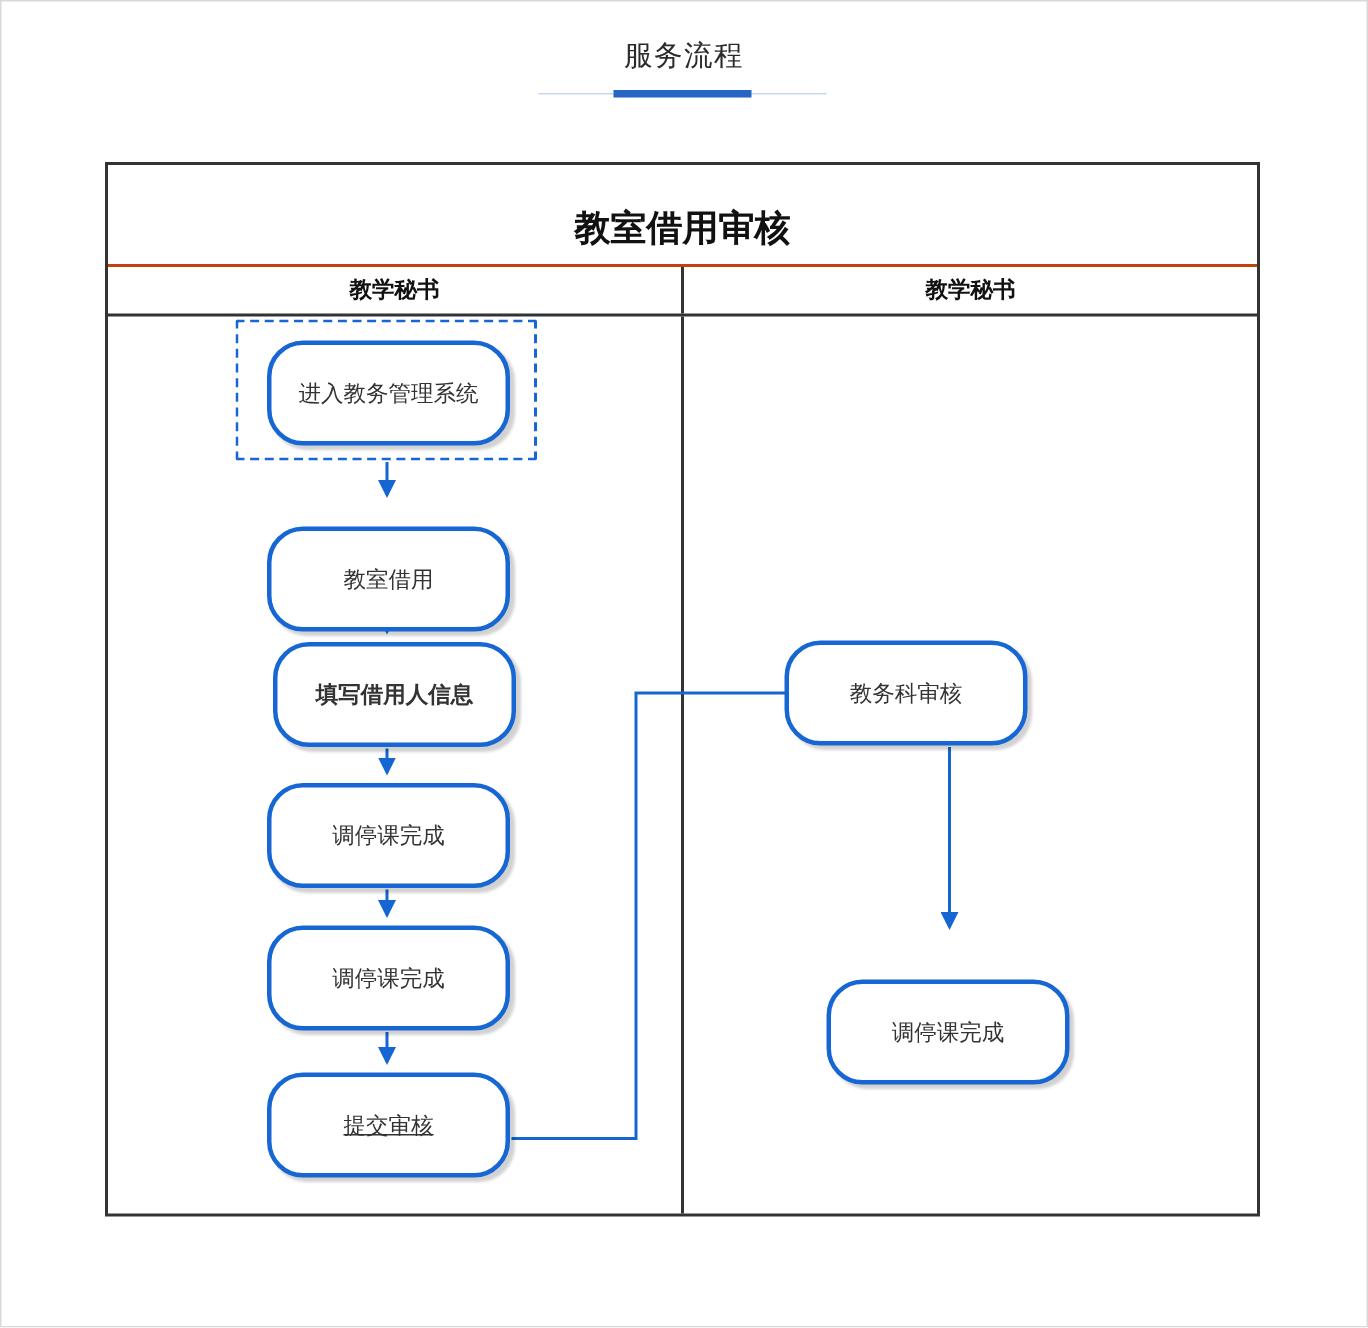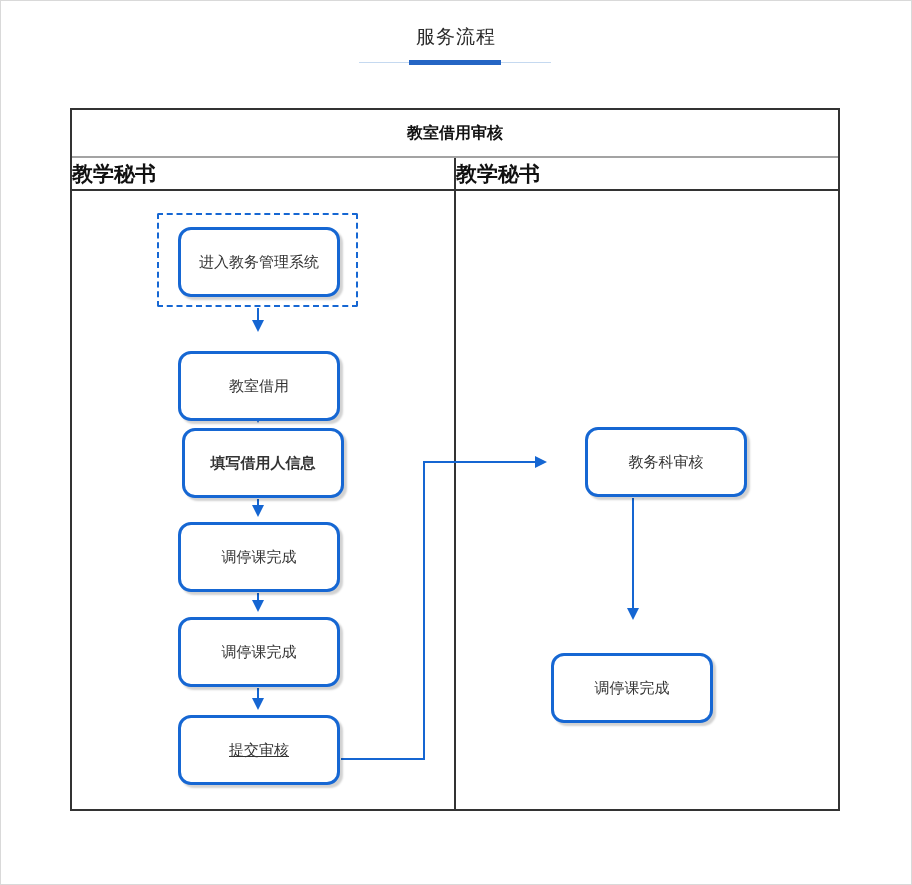--- a/index.html
+++ b/index.html
@@ -27,51 +27,52 @@
   .frame {
     position:absolute; left:69px; top:107px;
     width:770px; height:703px;
     border:2px solid #333;
     box-sizing:border-box;
     display:flex; flex-direction:column;
     background:transparent;
   }
   .frame-title {
     height:46px; line-height:46px;
-    text-align:center; font-size:16px; font-weight:bold; color:#111;
-    border-bottom:2px solid #a3a3a3;
+    text-align:center; font-size:24px; font-weight:bold; color:#111;
+    border-bottom:2px solid #c2410c;
+    margin-top:20px;
   }
   .lane-headers { display:flex; height:31px; border-bottom:2px solid #333; }
   .lane-header {
-    flex:1; text-align:left; line-height:31px;
-    font-size:21px; font-weight:bold; color:#111;
+    flex:1; text-align:center; line-height:31px;
+    font-size:15px; font-weight:bold; color:#111;
   }
   .lane-header + .lane-header { border-left:2px solid #333; }
   .lane-body { position:relative; flex:1; }
   .lane-divider { position:absolute; left:50%; top:0; bottom:0; width:2px; margin-left:-1px; background:#333; }
 
   
   .node {
     position:absolute; box-sizing:border-box;
     width:162px; height:70px;
     background:#fff;
     border:3px solid #1667d3;
-    border-radius:13px;
+    border-radius:24px;
     display:flex; align-items:center; justify-content:center;
     font-size:15px; color:#333;
     box-shadow:3px 3px 2px rgba(0,0,0,0.18);
     z-index:3;
   }
   .n0 { left:177px; top:226px; }
   .n1 { left:177px; top:350px; }
   .n2 { left:181px; top:427px;font-weight:bold; }
   .n3 { left:177px; top:521px; }
   .n4 { left:177px; top:616px; }
   .n5 { left:177px; top:714px;text-decoration:underline; }
-  .n6 { left:584px; top:426px; }
+  .n6 { left:522px; top:426px; }
   .n7 { left:550px; top:624px;margin-top:28px; }
 
   .start-dashed {
     position:absolute; left:156px; top:212px;
     width:201px; height:94px; box-sizing:border-box;
     border:2px dashed #1667d3; border-radius:2px;
     z-index:2;
   }
 
   

